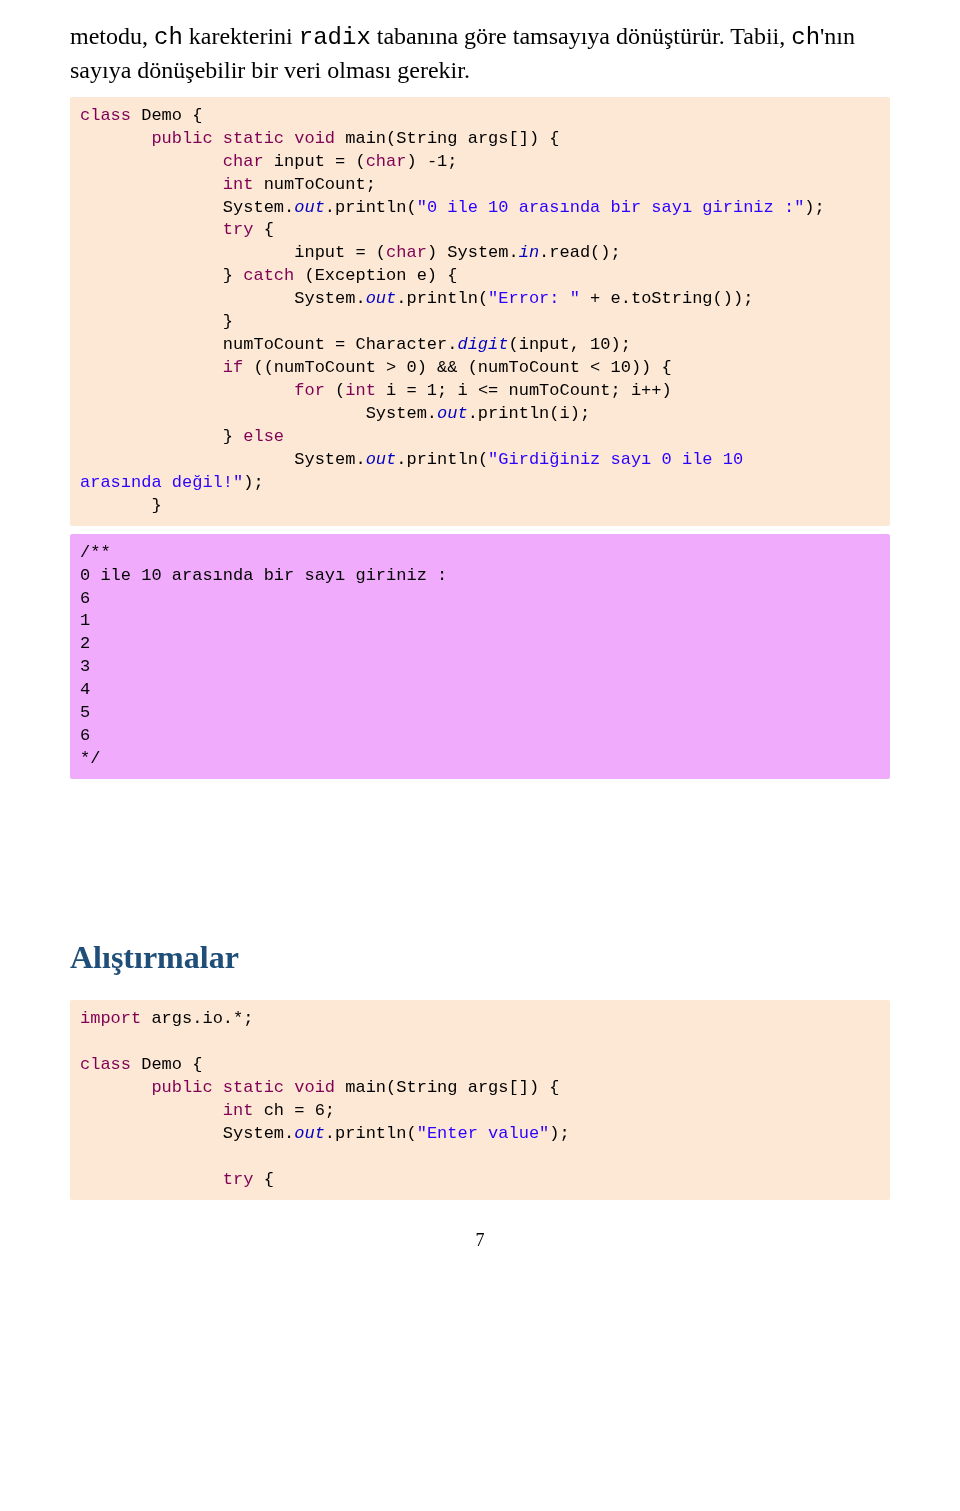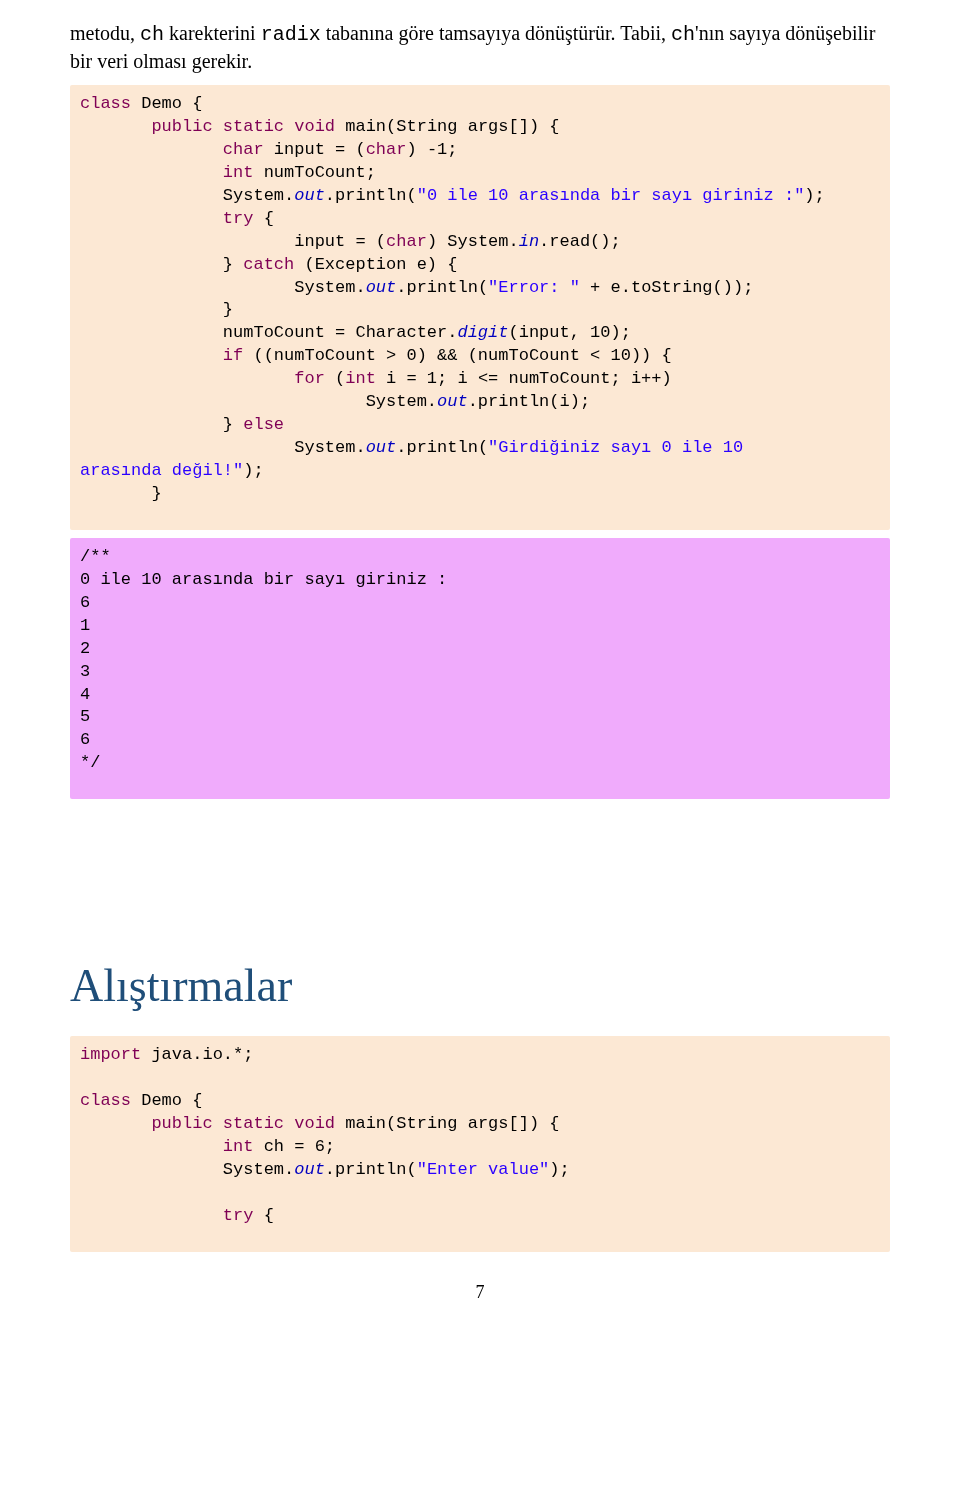--- a/index.html
+++ b/index.html
@@ -6,50 +6,50 @@
     margin: 0;
     padding: 0;
     background: #ffffff;
     font-family: "Times New Roman", Times, serif;
     width: 960px;
   }
   .page {
     padding: 20px 70px 20px 70px;
   }
   .paragraph {
-    font-size: 20px;
+    font-size: 24px;
     line-height: 1.35;
     color: #000;
     margin: 0 0 10px 0;
   }
   .mono {
     font-family: "Courier New", Courier, monospace;
   }
   .codeblock {
     font-family: "Courier New", Courier, monospace;
     font-size: 17px;
     line-height: 1.35;
-    padding: 8px 10px 24px 10px;
+    padding: 8px 10px 8px 10px;
     white-space: pre;
     margin: 8px 0;
     border-radius: 2px;
   }
   .codeblock.peach {
     background: #fce8d4;
   }
   .codeblock.bluegrey {
     background: #f0abfc;
   }
   .kw { color: #7f0055; font-weight: normal; }
   .str { color: #2a00ff; }
   .ital { font-style: italic; color: #0000c0; }
   .heading {
-    font-size: 46px;
+    font-size: 32px;
     color: #1f4e79;
-    font-weight: normal;
+    font-weight: bold;
     margin: 160px 0 24px 0;
     font-family: "Times New Roman", Times, serif;
   }
   .numlist {
     font-size: 18px;
     margin: 0 0 14px 30px;
     line-height: 1.4;
   }
   .numlist .idx {
     display: inline-block;
@@ -96,21 +96,21 @@
 <span>2</span>
 <span>3</span>
 <span>4</span>
 <span>5</span>
 <span>6</span>
 <span>*/</span></div>
 
   <div class="heading">Alıştırmalar</div>
 
 
-  <div class="codeblock peach"><span class="kw">import</span><span> java.io.*;</span>
+  <div class="codeblock peach"><span class="kw">import</span><span> args.io.*;</span>
 <span></span>
 <span class="kw">class</span><span> Demo {</span>
 <span class="kw">       public</span><span class="kw"> static</span><span class="kw"> void</span><span> main(String args[]) {</span>
 <span class="kw">              int</span><span> ch = 6;</span>
 <span>              System.</span><span class="ital">out</span><span>.println(</span><span class="str">"Enter value"</span><span>);</span>
 <span></span>
 <span class="kw">              try</span><span> {</span></div>
 
   <div class="pagenum">7</div>
 

